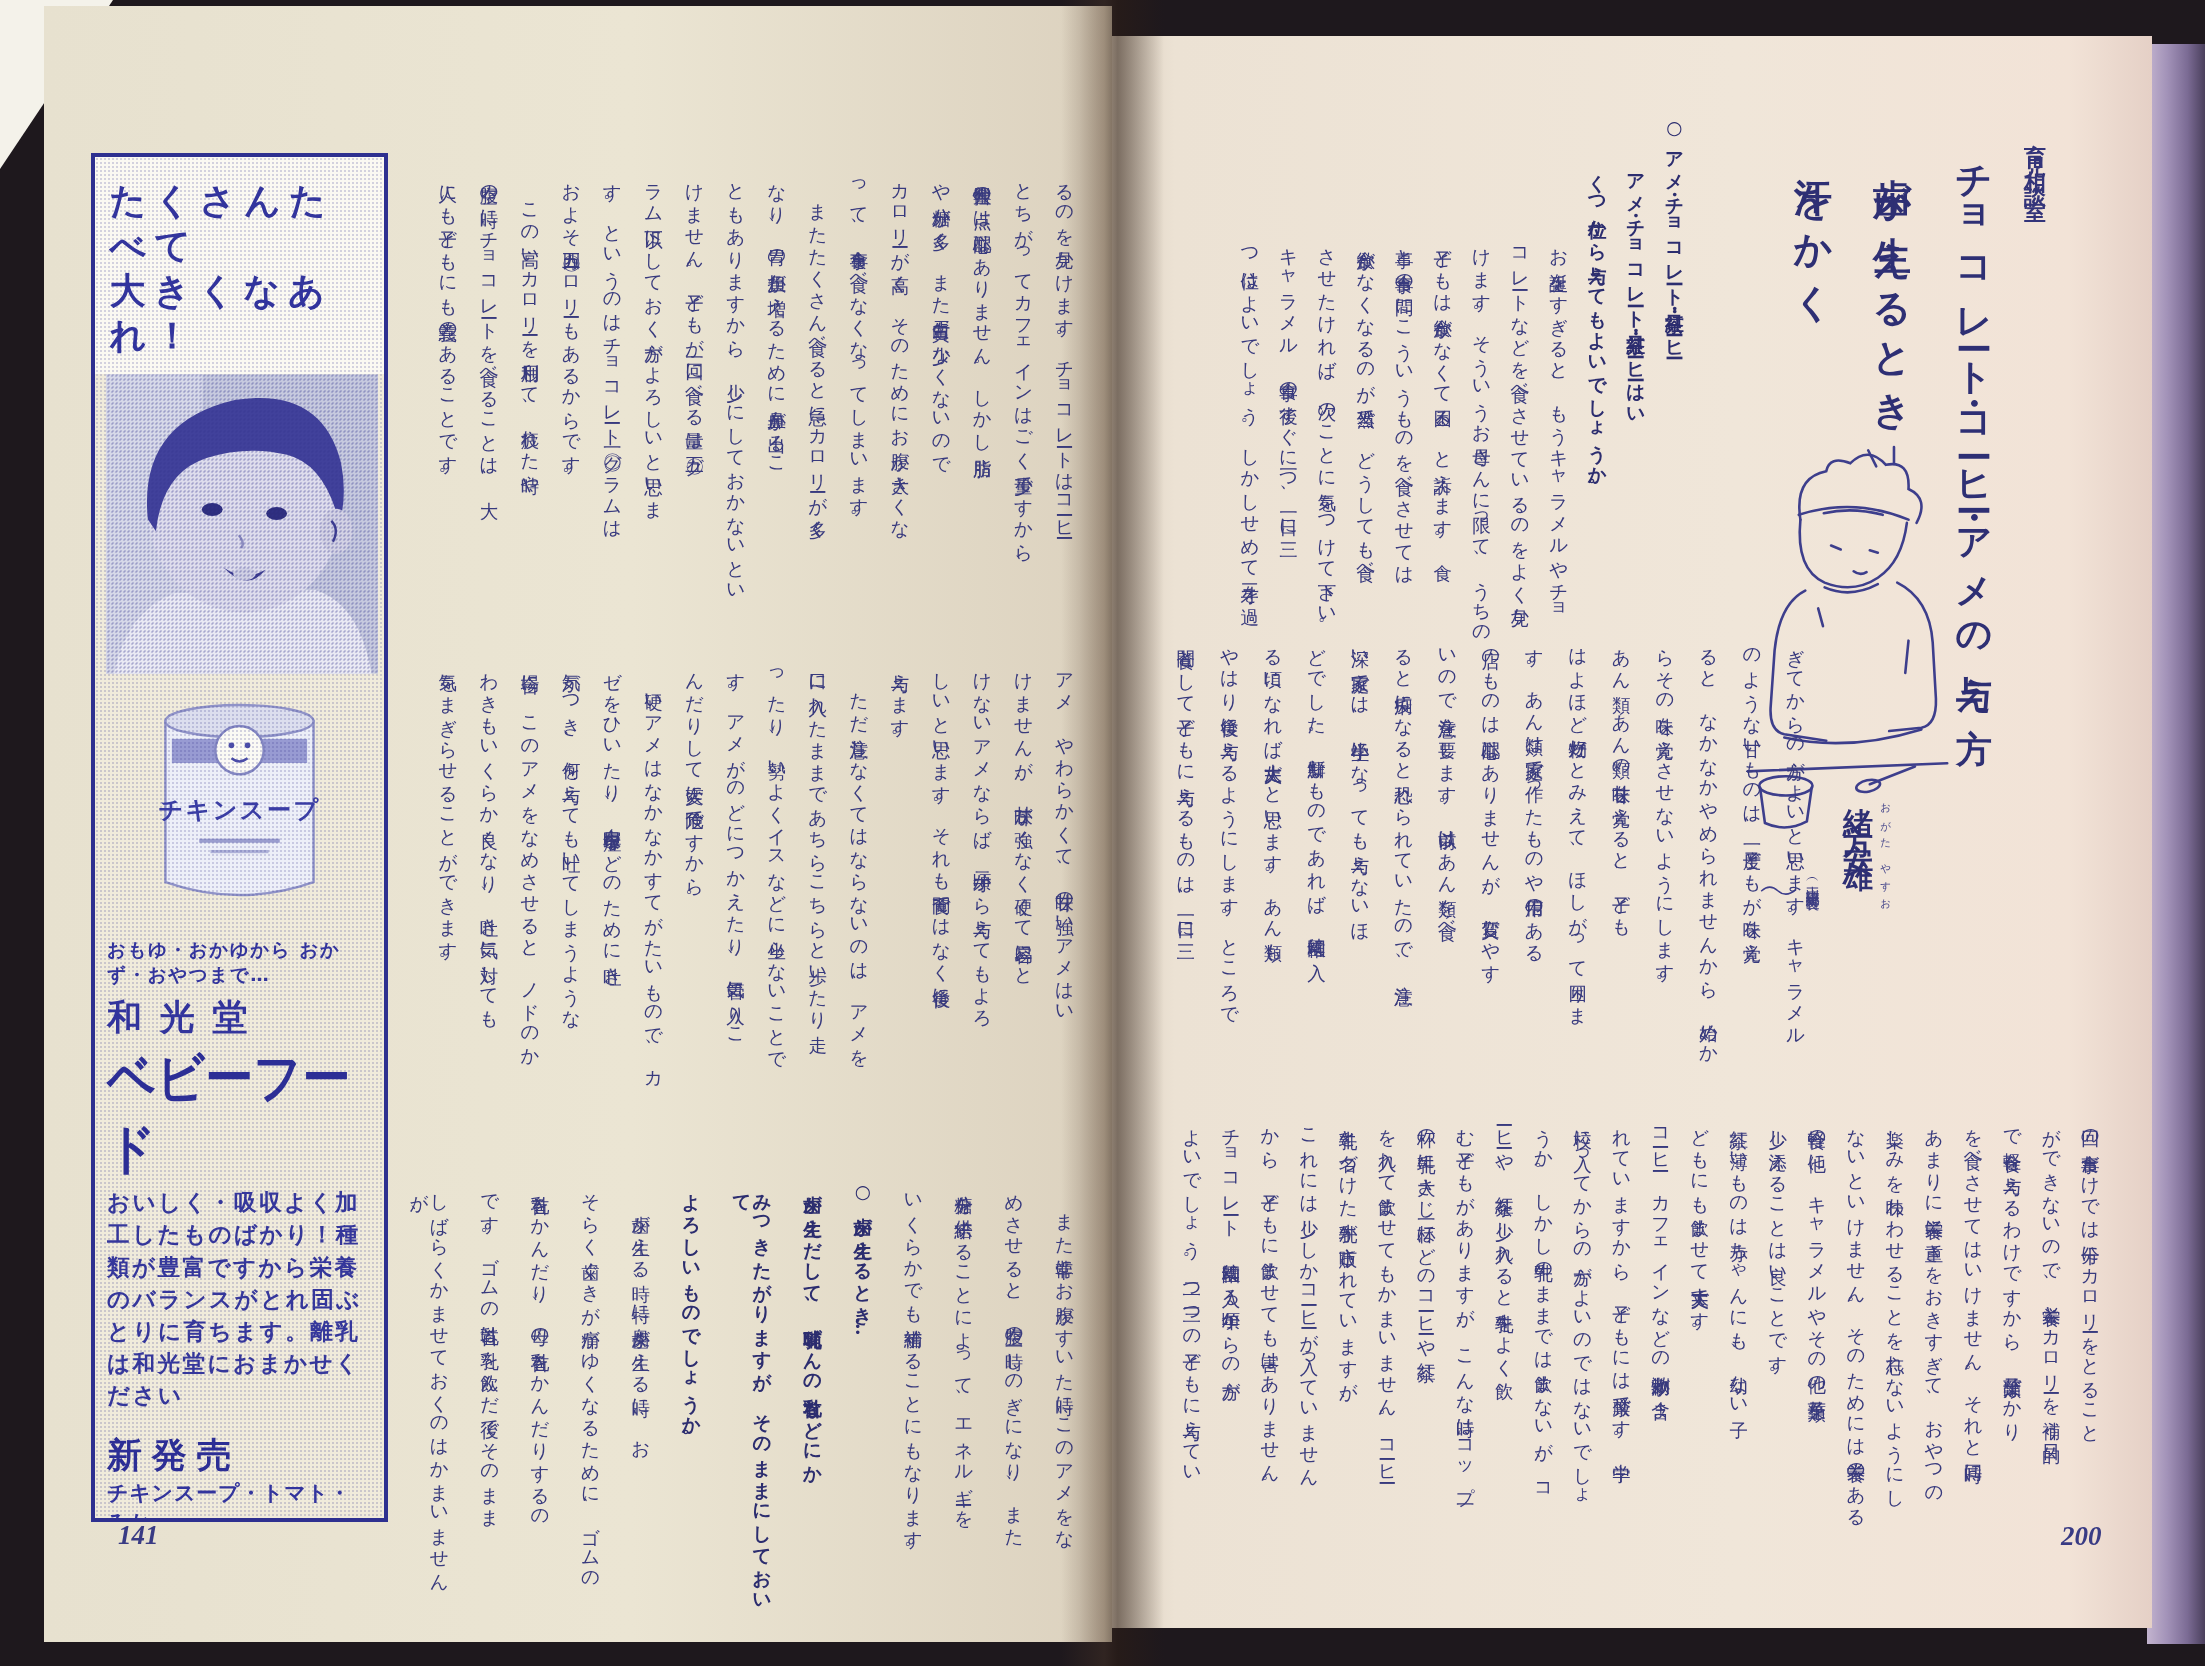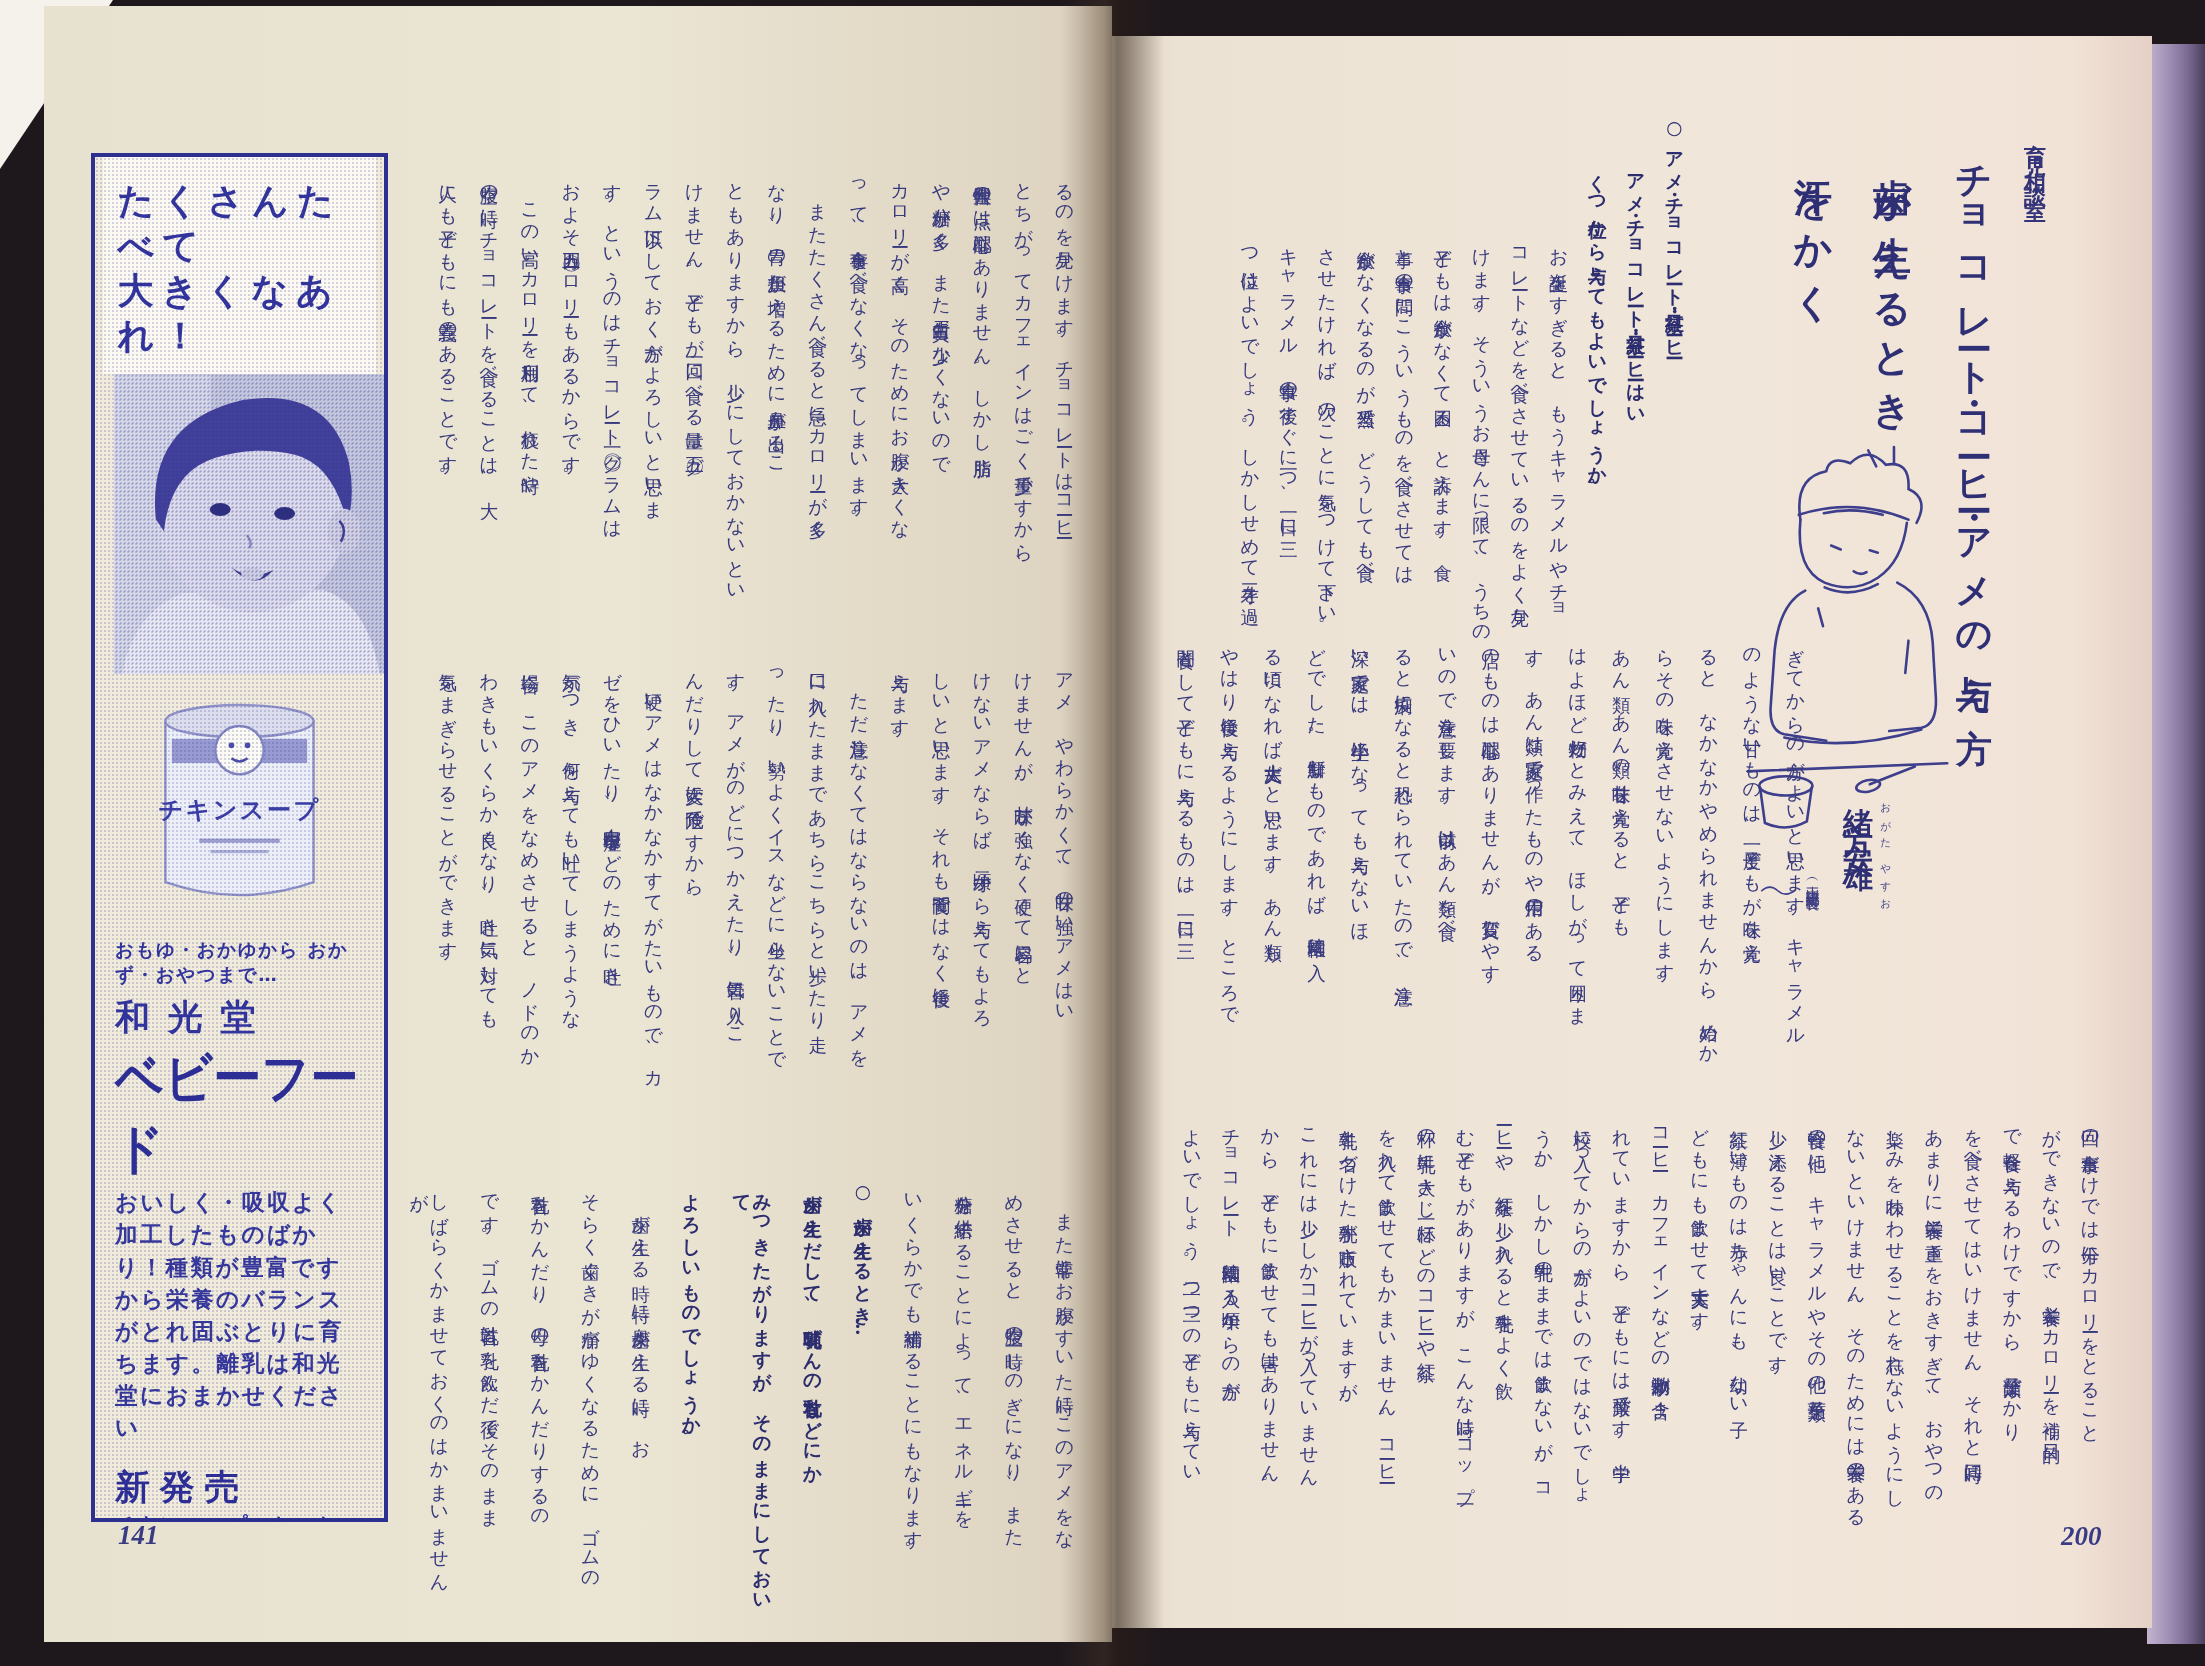--- a/index.html
+++ b/index.html
@@ -46,21 +46,21 @@
   .author-kana { position:absolute; left:767px; top:759px; font-size:10.5px;
     letter-spacing:5.6px; color:#44458a; }
   .affiliation { position:absolute; left:692px; top:837px; font-size:13.7px;
     letter-spacing:1.6px; color:#3c3d82; }
   .illustration { position:absolute; left:635px; top:403px; }
   .pagenum { position:absolute; font-size:27px; font-weight:bold; font-style:italic;
     color:#393b84; font-family:Liberation Serif, serif; }
 
   
   .ad { position:absolute; left:47px; top:147px; width:297px; height:1369px;
-    border:4px solid #2e3090; background:#f0ebdb; padding:0 20px; overflow:hidden; }
+    border:4px solid #2e3090; background:#f0ebdb; padding:0 12px; overflow:hidden; }
   .ad-headline { background:#fbf9f2; margin:0 -12px; padding:21px 14.5px 16px 14.5px; }
   .ad-headline div { font-size:36px; font-weight:bold; letter-spacing:8px; color:#32349e;
     font-family:"DejaVu Sans", sans-serif; line-height:1.25; }
   .ad-photo { position:relative; width:272px; height:300px; margin:0 -0.8px; }
   .halftone::after { content:""; position:absolute; inset:0;
     background-image:radial-gradient(rgba(50,50,140,.20) 0.8px, transparent 1.2px);
     background-size:4px 4px; pointer-events:none; }
   .ad-can { height:250px; display:flex; align-items:center; justify-content:center; padding-top:14.5px; }
   .ad-tagline { font-size:18.5px; font-weight:bold; letter-spacing:1.6px; color:#32349e; margin-top:13px;
     font-family:"DejaVu Sans", sans-serif; }

